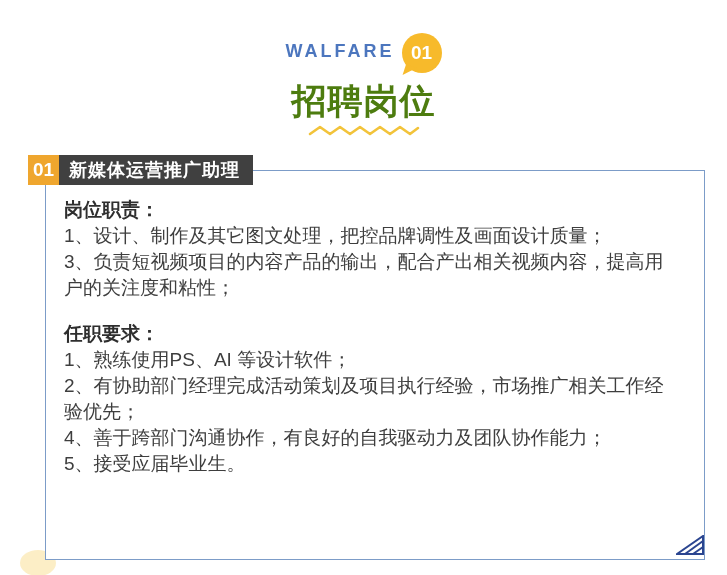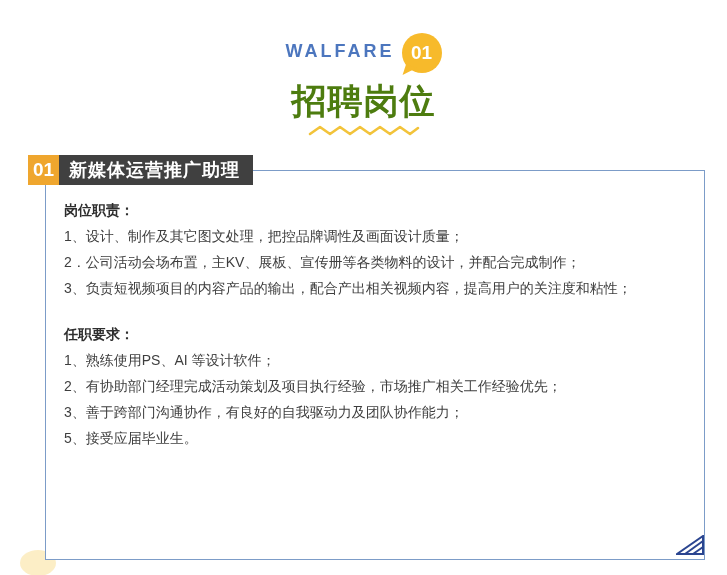--- a/index.html
+++ b/index.html
@@ -64,21 +64,21 @@
   .content-box {
     position: absolute; left: 45px; top: 170px;
     width: 660px; height: 390px;
     border: 1px solid #7c9cc8;
     box-sizing: border-box;
     background: #ffffff;
     z-index: 2;
   }
   .content-inner {
     padding: 26px 22px 0 18px;
-    color: #3e3e3e; font-size: 14px; line-height: 26px;
+    color: #3e3e3e; font-size: 19px; line-height: 26px;
   }
   .block-heading { font-weight: bold; color: #2e2e2e; margin: 0; }
   .content-inner p.line { margin: 0; }
   .requirements-gap { margin-top: 20px; }
   .corner-decor { position: absolute; right: 0; bottom: 0; }
   .yellow-blob {
     position: absolute; left: 20px; top: 550px;
     width: 36px; height: 26px; border-radius: 50%;
     background: rgba(247, 206, 92, 0.35);
     z-index: 1;
@@ -108,28 +108,27 @@
 <div class="section-header">
   <div class="section-num">01</div>
   <div class="section-title">新媒体运营推广助理</div>
 </div>
 
 <div class="content-box">
   <div class="content-inner">
     <p class="block-heading">岗位职责：</p>
     <div>
         <p class="line">1、设计、制作及其它图文处理，把控品牌调性及画面设计质量；</p>
-        <p class="line">2．公司活动会场布置，主KV、展板、宣传册等各类物料的设计，并配合完成制作；</p>
         <p class="line">3、负责短视频项目的内容产品的输出，配合产出相关视频内容，提高用户的关注度和粘性；</p>
       </div>
     <p class="block-heading requirements-gap">任职要求：</p>
     <div>
         <p class="line">1、熟练使用PS、AI 等设计软件；</p>
         <p class="line">2、有协助部门经理完成活动策划及项目执行经验，市场推广相关工作经验优先；</p>
-        <p class="line">3、善于跨部门沟通协作，有良好的自我驱动力及团队协作能力；</p>
+        <p class="line">4、善于跨部门沟通协作，有良好的自我驱动力及团队协作能力；</p>
         <p class="line">5、接受应届毕业生。</p>
       </div>
   </div>
   <div class="corner-decor">
     <svg width="28" height="20" viewBox="0 0 28 20">
       <polygon points="27,1 27,19 1,19" fill="#ffffff" stroke="#2b4590" stroke-width="2"></polygon>
       <line x1="9" y1="19" x2="27" y2="6" stroke="#2b4590" stroke-width="2"></line>
       <line x1="17" y1="19" x2="27" y2="12" stroke="#2b4590" stroke-width="2"></line>
     </svg>
   </div>

